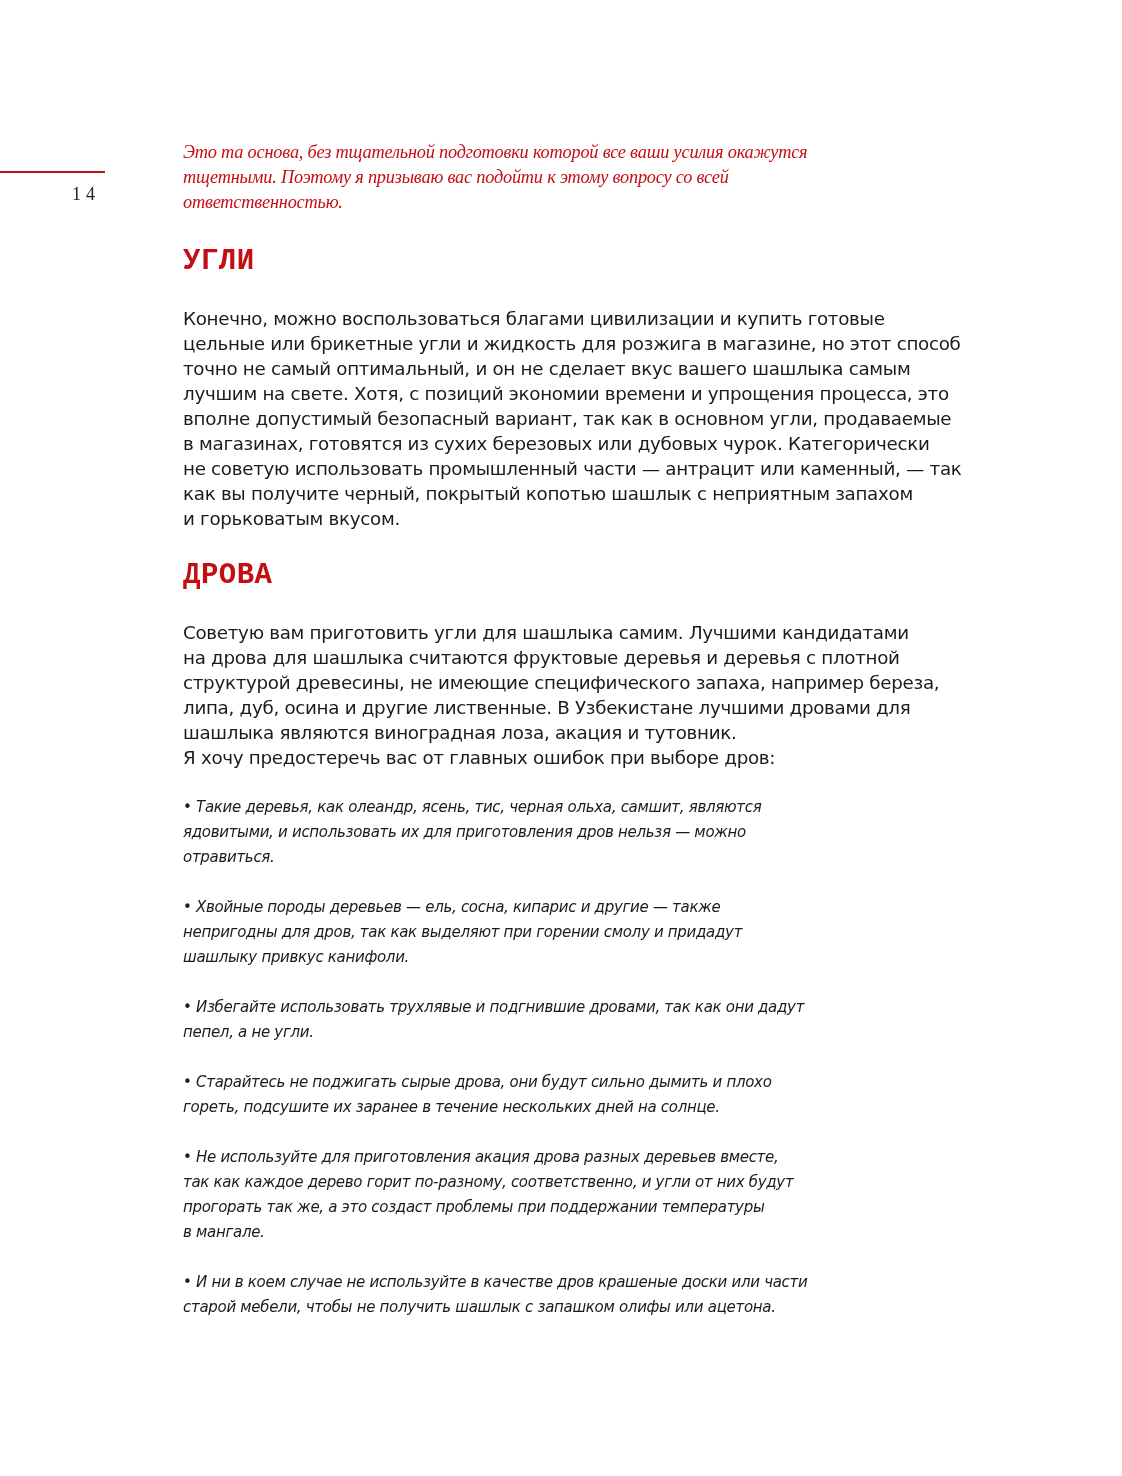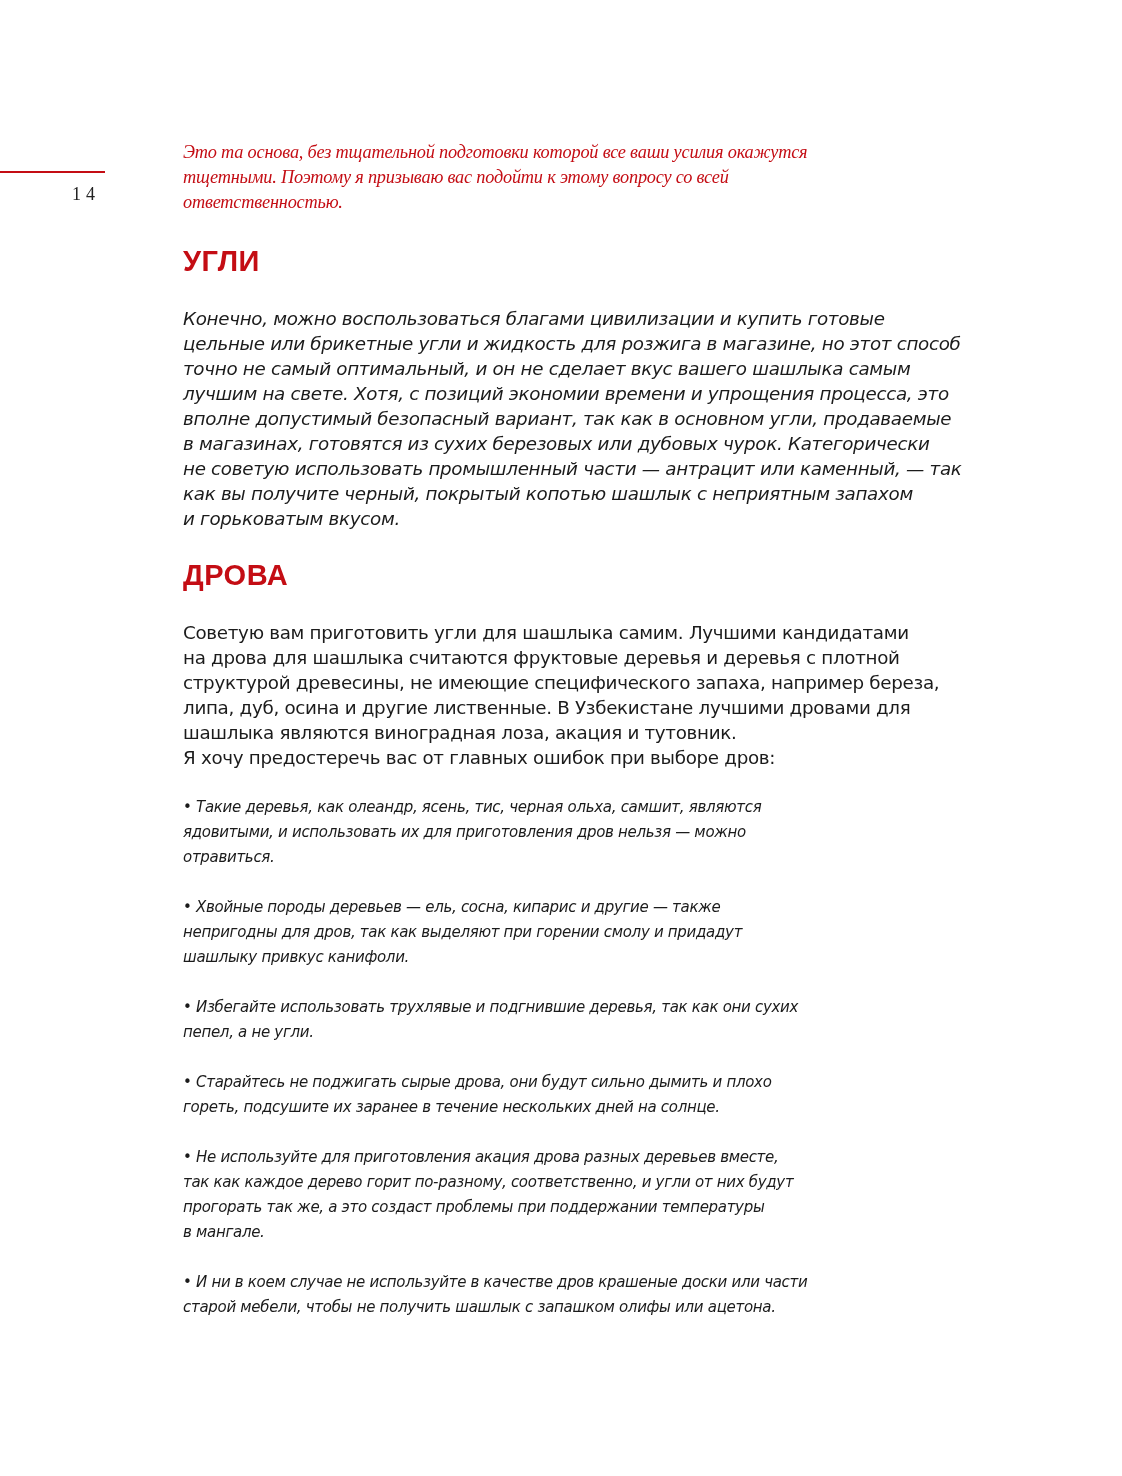--- a/index.html
+++ b/index.html
@@ -41,37 +41,37 @@
     .intro {
       color: #c40d14;
       font-style: italic;
       font-size: 18.3px;
       line-height: 25px;
       margin: 0;
       letter-spacing: -0.2px;
       font-family: Liberation Serif, serif;
     }
     .heading {
-      font-family: Liberation Sans, sans-serif;
+      font-family: Liberation Mono, monospace;
       font-weight: bold;
       color: #c40d14;
       font-size: 29px;
       margin: 0;
       letter-spacing: 0.5px;
     }
     .heading.h1 { margin-top: 30px; }
     .heading.h2 { margin-top: 28px; }
     .para {
       color: #1b1b1b;
       font-size: 18.3px;
       line-height: 25px;
       margin: 0;
       letter-spacing: -0.3px;
     }
-    .para.p1 { margin-top: 28px; font-style: italic; }
+    .para.p1 { margin-top: 28px; }
     .para.p2 { margin-top: 28px; }
     .line { display: block; white-space: nowrap; }
     .bullets { margin-top: 25px; }
     .bullet {
       color: #1b1b1b;
       font-style: italic;
       font-size: 15px;
       line-height: 25px;
       margin: 0 0 25px 0;
       letter-spacing: -0.3px;
@@ -118,21 +118,21 @@
       <span class="line">• Такие деревья, как олеандр, ясень, тис, черная ольха, самшит, являются</span>
       <span class="line">ядовитыми, и использовать их для приготовления дров нельзя — можно</span>
       <span class="line">отравиться.</span>
     </p>
     <p class="bullet">
       <span class="line">• Хвойные породы деревьев — ель, сосна, кипарис и другие — также</span>
       <span class="line">непригодны для дров, так как выделяют при горении смолу и придадут</span>
       <span class="line">шашлыку привкус канифоли.</span>
     </p>
     <p class="bullet">
-      <span class="line">• Избегайте использовать трухлявые и подгнившие деревья, так как они сухих</span>
+      <span class="line">• Избегайте использовать трухлявые и подгнившие дровами, так как они дадут</span>
       <span class="line">пепел, а не угли.</span>
     </p>
     <p class="bullet">
       <span class="line">• Старайтесь не поджигать сырые дрова, они будут сильно дымить и плохо</span>
       <span class="line">гореть, подсушите их заранее в течение нескольких дней на солнце.</span>
     </p>
     <p class="bullet">
       <span class="line">• Не используйте для приготовления акация дрова разных деревьев вместе,</span>
       <span class="line">так как каждое дерево горит по-разному, соответственно, и угли от них будут</span>
       <span class="line">прогорать так же, а это создаст проблемы при поддержании температуры</span>

